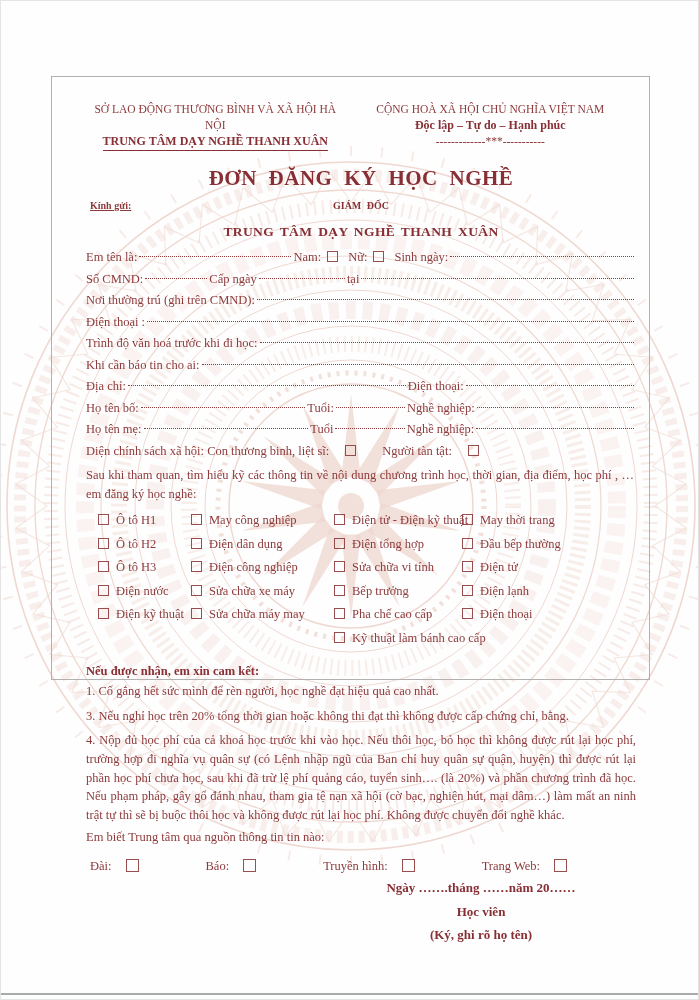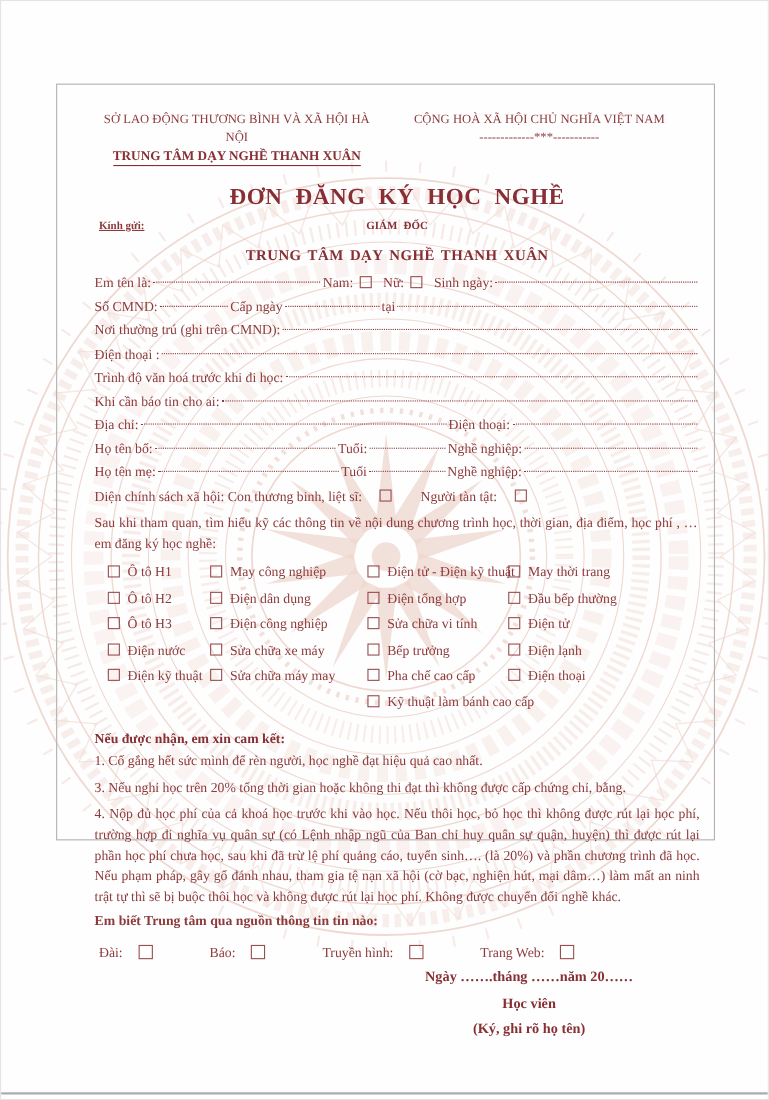--- a/index.html
+++ b/index.html
@@ -10,21 +10,21 @@
   }
   html,body{margin:0;padding:0;background:#fff;}
   .canvas{
     position:relative;width:699px;height:1000px;background:#fefefe;
     font-family:"Liberation Serif","DejaVu Serif",serif;color:var(--ink);
     overflow:hidden;border:1px solid #e4e4e4;box-sizing:border-box;
   }
   .scan-bottom-line{position:absolute;left:0;right:0;bottom:4px;height:2px;background:#a7abab;}
   .watermark{position:absolute;left:0;top:0;z-index:0;pointer-events:none;}
   .frame{
-    position:absolute;left:50px;top:75px;width:599px;height:688px;z-index:1;
+    position:absolute;left:50px;top:75px;width:599px;height:604px;z-index:1;
     border:1px solid var(--frame);box-sizing:border-box;
     padding:24px 13px 0 34px;
   }
   
   .hdr{display:flex;font-size:11.5px;line-height:16px;text-align:center;}
   .hdr-left{width:47%;}
   .hdr-right{width:53%;}
   .hdr-b{font-weight:bold;font-size:12px;color:var(--ink-bold);}
   .u-line{display:inline-block;border-bottom:1px solid var(--ink-bold);padding-bottom:1px;}
   .title{margin-top:15px;text-align:center;font-weight:bold;font-size:21px;letter-spacing:.5px;word-spacing:6px;color:var(--ink-bold);}
@@ -42,26 +42,26 @@
   .sp6{width:6px;flex:0 0 auto;} .sp10{width:10px;flex:0 0 auto;} .sp16{width:16px;flex:0 0 auto;} .sp26{width:26px;flex:0 0 auto;}
   .intro{margin-top:4px;font-size:12.5px;line-height:19px;text-align:justify;padding-right:2px;}
   
   .courses{margin:5px 0 0 12px;display:grid;grid-template-columns:93px 143px 128px auto;grid-auto-rows:23.5px;font-size:12.5px;}
   .course-cell{display:flex;align-items:center;gap:7px;white-space:nowrap;}
   
   .cam-head{margin-top:14px;font-weight:bold;font-size:12.5px;color:var(--ink-bold);}
   .cam-list p{margin:0;font-size:12.5px;}
   .cam-list p.short{line-height:24.5px;}
   .cam-list p.long{line-height:18.8px;text-align:justify;margin-top:3px;}
-  .know{font-size:12.5px;line-height:20px;margin-top:2px;font-weight:bold;}
+  .know{font-size:12.5px;line-height:20px;margin-top:2px;}
   
   .sources{display:flex;align-items:flex-end;margin:12px 0 0 4px;font-size:12.5px;}
   .src{display:flex;align-items:flex-end;}
   .src .cb{width:13px;height:13px;margin-left:14px;}
-  .src+.src{margin-left:52px;}
+  .src+.src{margin-left:67px;}
   
   .sig{margin-left:auto;width:310px;text-align:center;font-weight:bold;font-size:13px;color:var(--ink-bold);margin-top:2px;}
   .sig .l1{margin-top:6px;}
   .sig .l2{margin-top:8px;}
   .sig .l3{margin-top:7px;}
 </style>
 </head>
 <body>
 
 <div class="canvas">
@@ -176,20 +176,21 @@
 
   <div class="frame">
 
     <div class="hdr">
       <div class="hdr-left">
         <div>SỞ LAO ĐỘNG THƯƠNG BÌNH VÀ XÃ HỘI HÀ NỘI</div>
         <div class="hdr-b"><span class="u-line">TRUNG TÂM DẠY NGHỀ THANH XUÂN</span></div>
       </div>
       <div class="hdr-right">
         <div>CỘNG HOÀ XÃ HỘI CHỦ NGHĨA VIỆT NAM</div>
+        <div class="hdr-b">Độc lập – Tự do – Hạnh phúc</div>
         <div>-------------***-----------</div>
       </div>
     </div>
 
     <div class="title">ĐƠN ĐĂNG KÝ HỌC NGHỀ</div>
 
     <div class="salut-row">
       <span class="kinhgui">Kính gửi:</span>
       <div class="giamdoc">GIÁM ĐỐC</div>
     </div>

